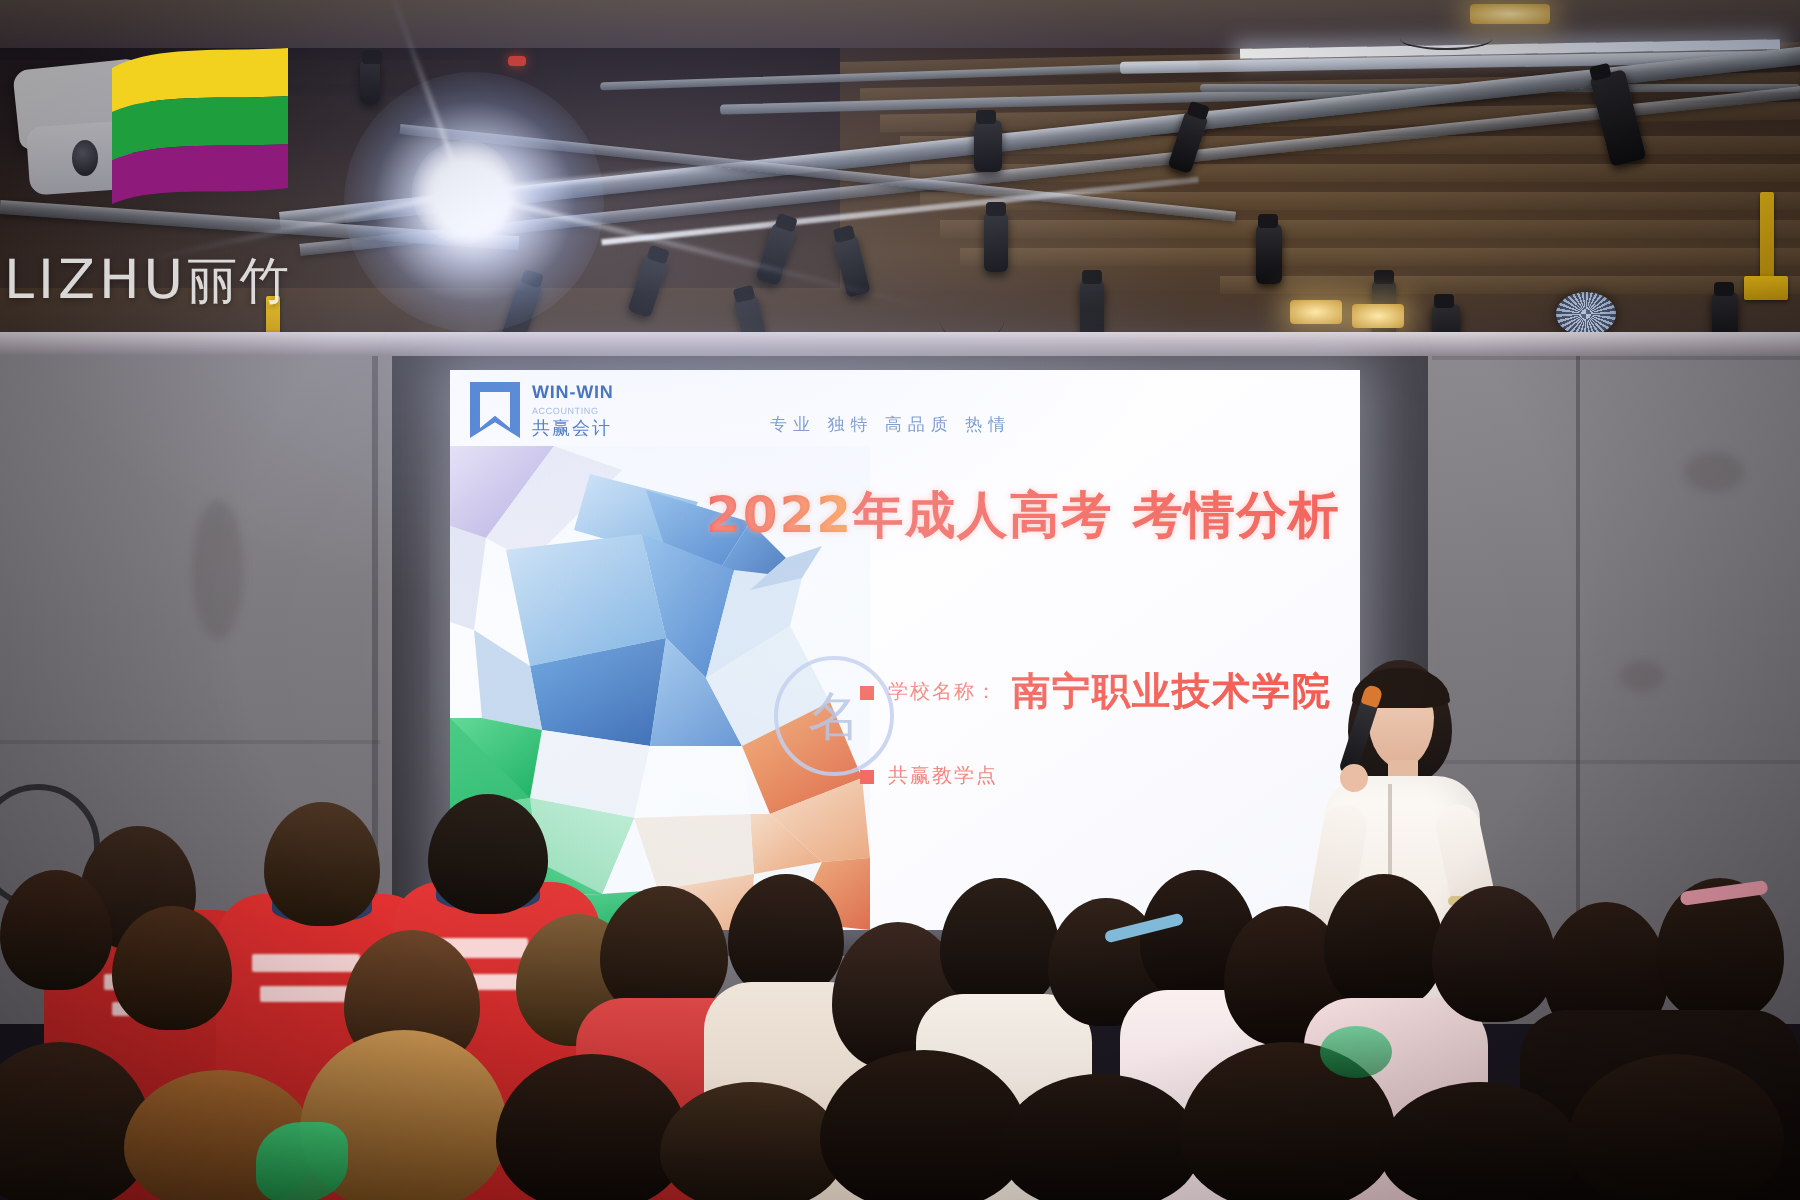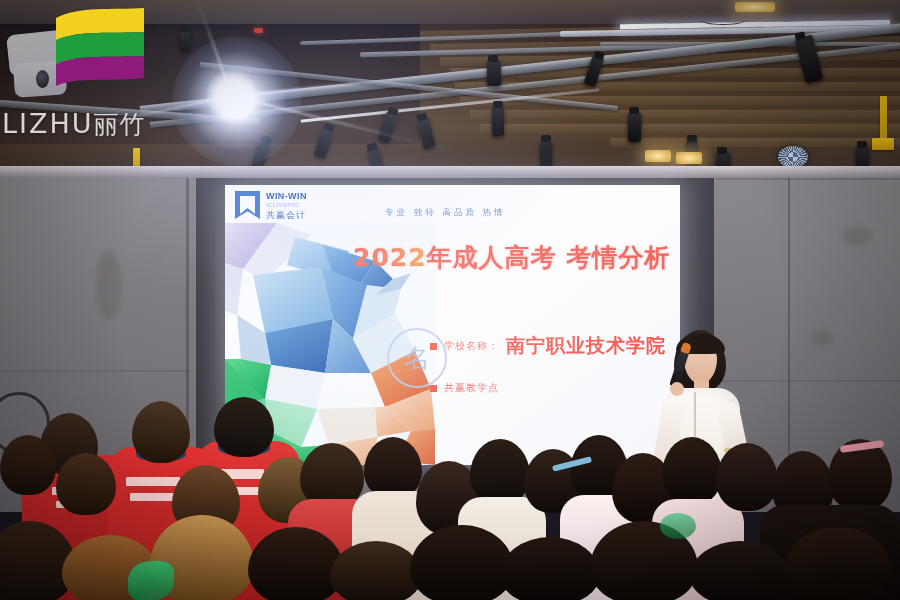--- a/index.html
+++ b/index.html
@@ -246,21 +246,21 @@
     background:
       radial-gradient(ellipse 420px 260px at 300px 120px,rgba(190,205,255,.22),rgba(190,205,255,0) 72%),
       radial-gradient(ellipse 520px 320px at 450px 320px,rgba(255,255,255,.07),rgba(255,255,255,0) 70%);
   }
   .vignette{
     position:absolute;left:0;top:0;width:900px;height:600px;pointer-events:none;
     background:radial-gradient(ellipse 640px 470px at 450px 300px,rgba(0,0,0,0) 52%,rgba(0,0,0,.42) 100%);
   }
 
   
-  .watermark{position:absolute;left:0;top:8px;width:200px;height:120px;pointer-events:none;}
+  .watermark{position:absolute;left:0;top:24px;width:200px;height:120px;pointer-events:none;}
   .wm-ribbon{position:absolute;left:52px;top:0;width:95px;height:78px;}
   .wm-text{
     position:absolute;left:2px;top:100px;font-size:27px;letter-spacing:2px;
     color:rgba(255,255,255,.82);font-family:"DejaVu Sans",sans-serif;
     text-shadow:0 1px 3px rgba(0,0,0,.35);white-space:nowrap;
   }
   .wm-text .cn{font-size:25px;letter-spacing:1px;}
 </style>
 </head>
 <body>

